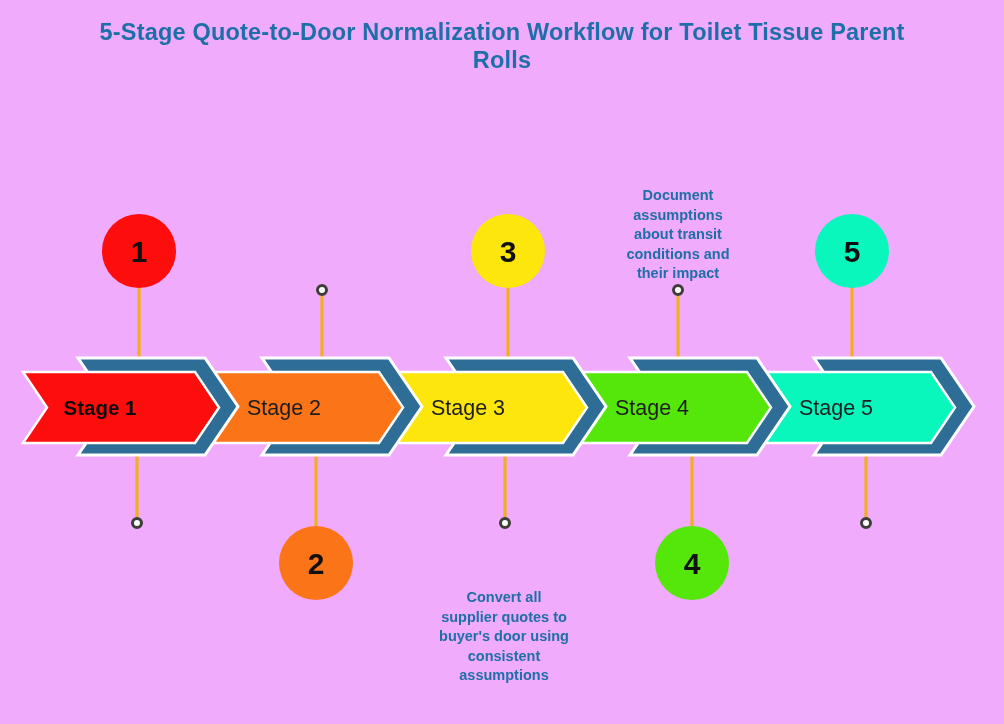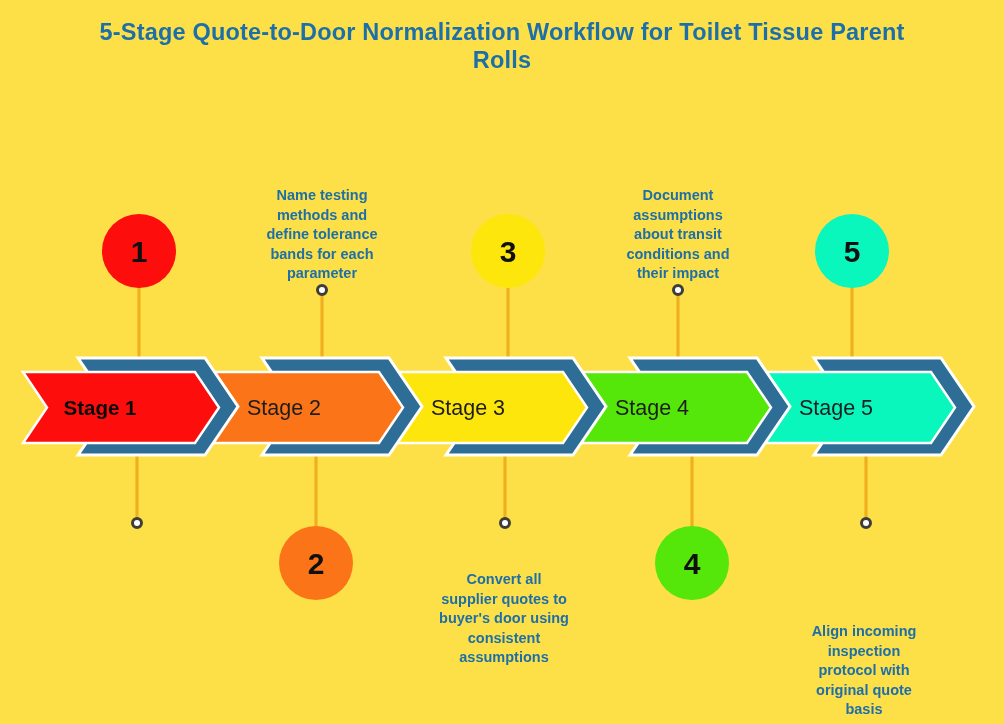--- a/index.html
+++ b/index.html
@@ -1,19 +1,19 @@
 <!DOCTYPE html>
 <html><head>
 <meta charset="utf-8">
 <style>
   html,body{margin:0;padding:0;background:#ffffff;}
   #canvas{
     position:relative;
     width:1004px;height:724px;
-    background:#fde047;
+    background:#f0abfc;
     overflow:hidden;
     font-family:"Liberation Sans",sans-serif;
   }
   .title{
     position:absolute;
     top:18px;left:0;right:0;
     text-align:center;
     font-weight:800;
     font-size:23.5px;
     line-height:28px;
@@ -27,21 +27,21 @@
     text-align:center;
     font-weight:700;
     font-size:14.5px;
     line-height:19.5px;
     color:#1e6fa8;
     white-space:pre-line;
   }
   .desc.s2-top{left:232px;top:186px;}
   .desc.s4-top{left:588px;top:186px;text-align:center;}
   .desc.s1-bottom{left:48px;top:624px;}
-  .desc.s3-bottom{left:414px;top:570px;}
+  .desc.s3-bottom{left:414px;top:588px;}
   .desc.s5-bottom{left:774px;top:622px;}
   svg{position:absolute;left:0;top:0;}
   .stage-label{
     font-family:"Liberation Sans",sans-serif;
     font-size:21.5px;
     font-weight:400;
     fill:#1d1d1f;
   }
   .stage-label.first{
     font-weight:700;
@@ -60,40 +60,30 @@
   .arrow-front{stroke:#ffffff;stroke-width:2.5;stroke-linejoin:miter;}
 </style>
 </head>
 <body>
 
 <div id="canvas">
 
   <div class="title">5-Stage Quote-to-Door Normalization Workflow for Toilet Tissue Parent
 Rolls</div>
 
-  <div class="desc s2-top">Name testing
-methods and
-define tolerance
-bands for each
-parameter</div>
   <div class="desc s4-top">Document
 assumptions
 about transit
 conditions and
 their impact</div>
   <div class="desc s3-bottom">Convert all
 supplier quotes to
 buyer's door using
 consistent
 assumptions</div>
-  <div class="desc s5-bottom">Align incoming
-inspection
-protocol with
-original quote
-basis</div>
 
   <svg width="1004" height="724" viewBox="0 0 1004 724">
 
     <g>
       <line class="connector" x1="139" y1="288" x2="139" y2="369" stroke="#f0af1e"></line>
       <line class="connector" x1="137" y1="447" x2="137" y2="516.5" stroke="#f0af1e"></line>
       <circle class="endpoint" cx="137" cy="523" r="4.5" stroke="#3e3e38"></circle>
 
       <line class="connector" x1="322" y1="296" x2="322" y2="369" stroke="#f0af1e"></line>
       <circle class="endpoint" cx="322" cy="290" r="4.5" stroke="#3e3e38"></circle>

